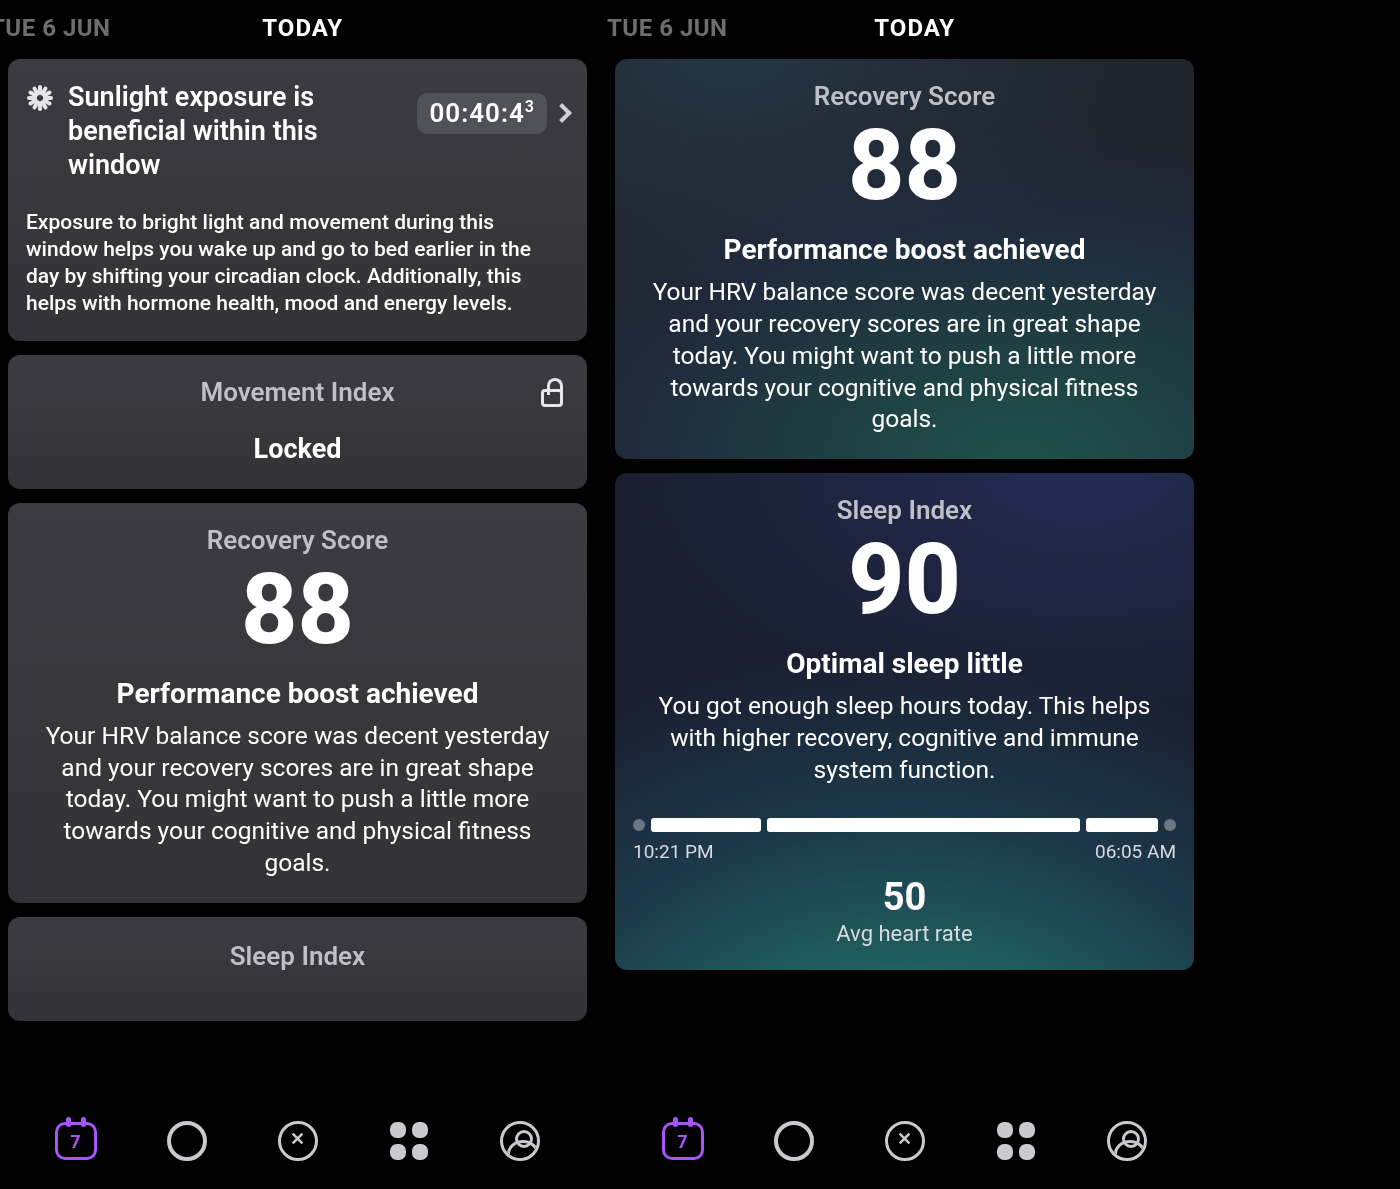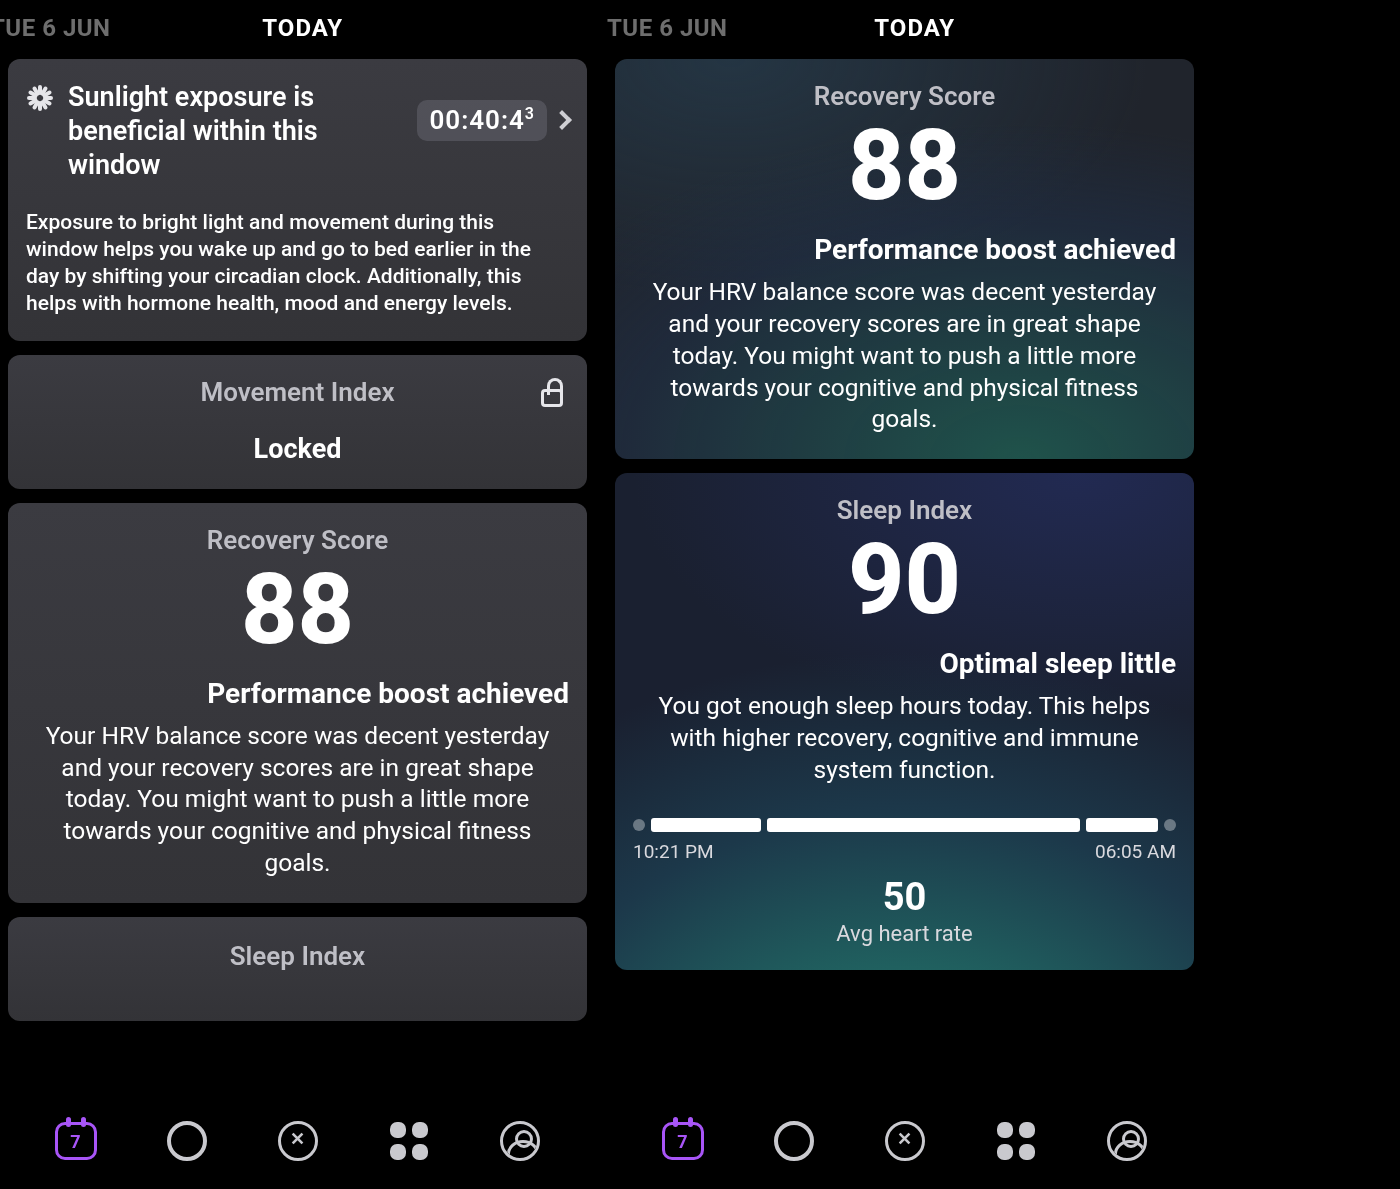--- a/index.html
+++ b/index.html
@@ -59,21 +59,21 @@
   
   .sun-head { display: flex; align-items: flex-start; gap: 14px; }
   .sun-icon {
     width: 28px; height: 28px; position: relative; flex-shrink: 0; margin-top: 6px;
   }
   .sun-icon .tick {
     position: absolute; left: 50%; top: 50%; width: 4px; height: 10px; background: #e6e6ea; border-radius: 2px;
     transform-origin: center 2px;
   }
   .sun-title { flex: 1 1 auto; font-size: 27px; font-weight: 600; line-height: 1.25; }
-  .sun-right { display: flex; align-items: center; gap: 8px; flex-shrink: 0; margin-top: 19px; }
+  .sun-right { display: flex; align-items: center; gap: 8px; flex-shrink: 0; margin-top: 12px; }
   .timer {
     background: rgba(100,100,110,0.55);
     border-radius: 10px;
     padding: 4px 12px 6px 12px;
     font-size: 26px;
     font-weight: 600;
     letter-spacing: 1px;
     font-variant-numeric: tabular-nums;
   }
   .timer sup { font-size: 16px; vertical-align: super; }
@@ -88,21 +88,21 @@
     width: 22px; height: 18px; border: 3px solid #e6e6ea; border-radius: 4px; position: relative; margin-top: 12px;
   }
   .lock::before {
     content:""; position:absolute; top:-14px; left:3px; width:10px; height:14px;
     border:3px solid #e6e6ea; border-bottom:none; border-radius: 10px 10px 0 0;
   }
   .locked-word { text-align: center; font-size: 27px; font-weight: 700; margin-top: 26px; }
   .sub-desc { text-align: center; font-size: 24px; line-height: 1.28; margin-top: 10px; }
 
   .big-score { text-align: center; font-size: 98px; font-weight: 800; letter-spacing: 0; line-height: 1; margin-top: 6px; }
-  .score-headline { text-align: right; font-size: 28px; font-weight: 700; margin-top: 18px; }
+  .score-headline { text-align: center; font-size: 28px; font-weight: 700; margin-top: 18px; }
   .score-body { text-align: center; font-size: 24.5px; line-height: 1.3; margin-top: 10px; padding: 0 2px; }
 
   
   .sleep-bar-wrap { margin-top: 32px; }
   .sleep-bar {
     position: relative; height: 14px; display: flex; align-items: center; gap: 6px;
   }
   .seg { height: 14px; background: #fff; border-radius: 3px; }
   .seg1 { width: 110px; }
   .seg2 { flex: 1; }

